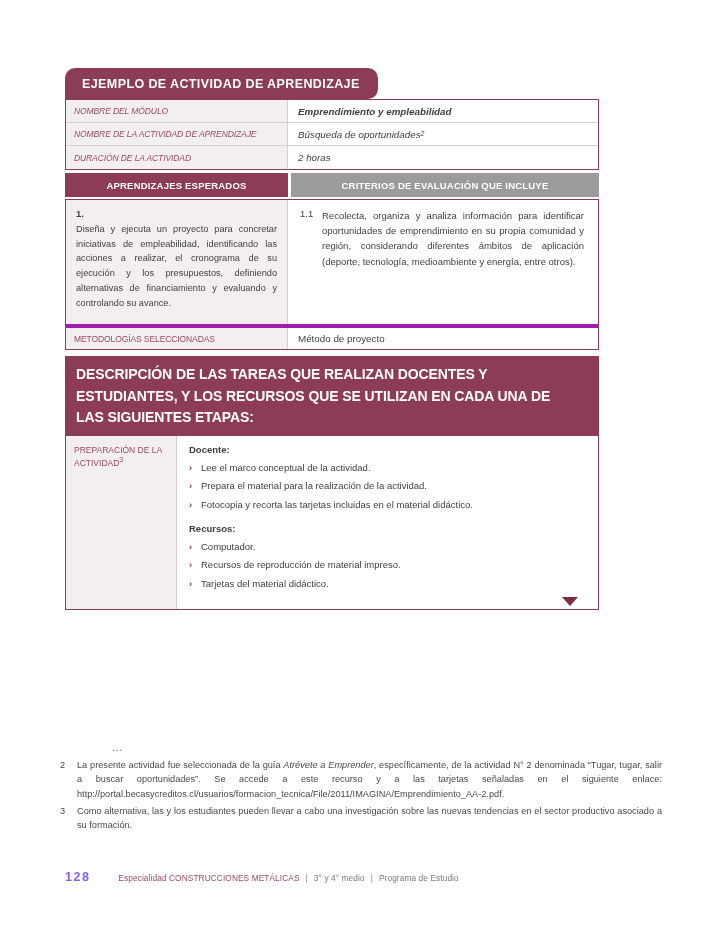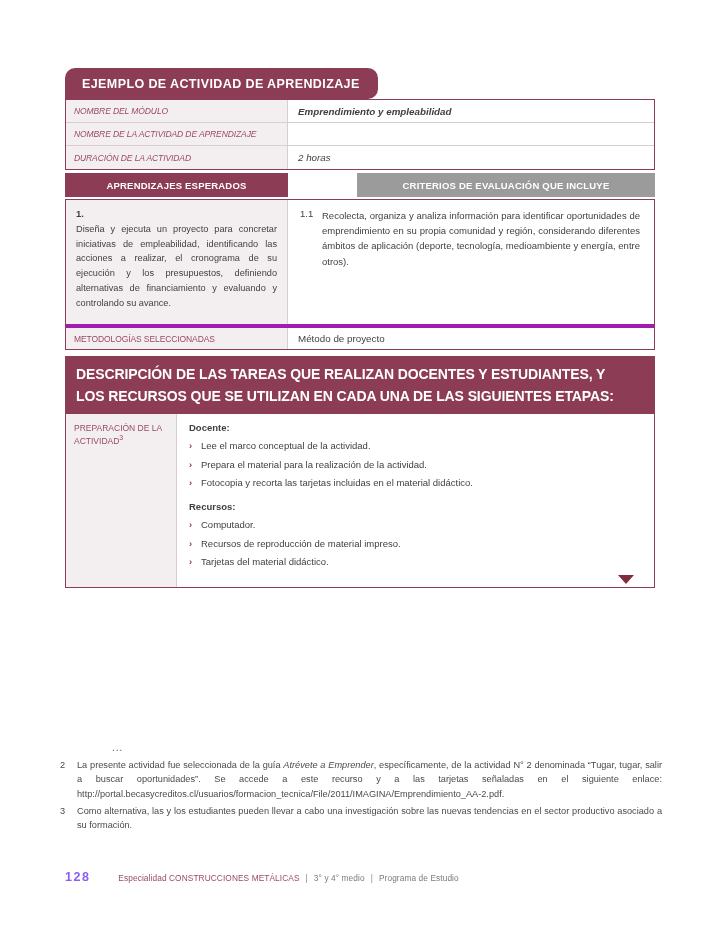--- a/index.html
+++ b/index.html
@@ -4,21 +4,21 @@
 <style>
   * { margin:0; padding:0; box-sizing:border-box; }
   html,body { width:720px; height:932px; }
   body {
     font-family:"Liberation Sans", sans-serif;
     background:#ffffff;
     color:#3f3f3f;
     position:relative;
     overflow:hidden;
   }
-  .content { position:absolute; top:68px; left:65px; width:590px; }
+  .content { position:absolute; top:68px; left:65px; width:534px; }
 
   
   .tab {
     display:inline-block;
     background:#8C3D55;
     color:#fff;
     font-weight:bold;
     font-size:12.5px;
     letter-spacing:0.4px;
     padding:9px 18px 8px 17px;
@@ -34,21 +34,21 @@
     width:222px; background:#F3EFF0; border-right:1px solid #D9CDD2;
     display:flex; align-items:center; padding:0 8px;
     color:#9A4A60; font-size:8.5px; letter-spacing:-0.1px;
     white-space:nowrap;
   }
   .ivalue { flex:1; display:flex; align-items:center; padding:0 10px; font-size:9.8px; color:#3f3f3f; }
   .ivalue.bold { font-weight:bold; }
   sup { font-size:7px; vertical-align:super; line-height:0; }
 
   
-  .ae-headers { display:flex; margin-top:3px; height:24px;gap:33px; }
+  .ae-headers { display:flex; margin-top:3px; height:24px; }
   .hleft {
     width:223px; background:#8C3D55; color:#fff; font-weight:bold; font-size:9.5px;
     display:flex; align-items:center; justify-content:center; letter-spacing:0.2px;
   }
   .hgap { width:3px; background:#fff; }
   .hright {
     flex:1; background:#9B9B9B; color:#fff; font-weight:bold; font-size:9.5px;
     display:flex; align-items:center; justify-content:center; letter-spacing:0.2px;
   }
 
@@ -117,20 +117,24 @@
     <span>EJEMPLO DE ACTIVIDAD DE APRENDIZAJE</span>
   </div>
 
   <section class="info-table">
     <div class="irow">
       <div class="ilabel">NOMBRE DEL MÓDULO</div>
       <div class="ivalue bold">Emprendimiento y empleabilidad</div>
     </div>
     <div class="irow">
       <div class="ilabel">NOMBRE DE LA ACTIVIDAD DE APRENDIZAJE</div>
+      <div class="ivalue">
+        <span>Búsqueda de oportunidades</span>
+          <sup>2</sup>
+      </div>
     </div>
     <div class="irow">
       <div class="ilabel">DURACIÓN DE LA ACTIVIDAD</div>
       <div class="ivalue">2 horas</div>
     </div>
   </section>
 
   <section class="ae-headers">
     <div class="hleft">APRENDIZAJES ESPERADOS</div>
     <div class="hgap"></div>

